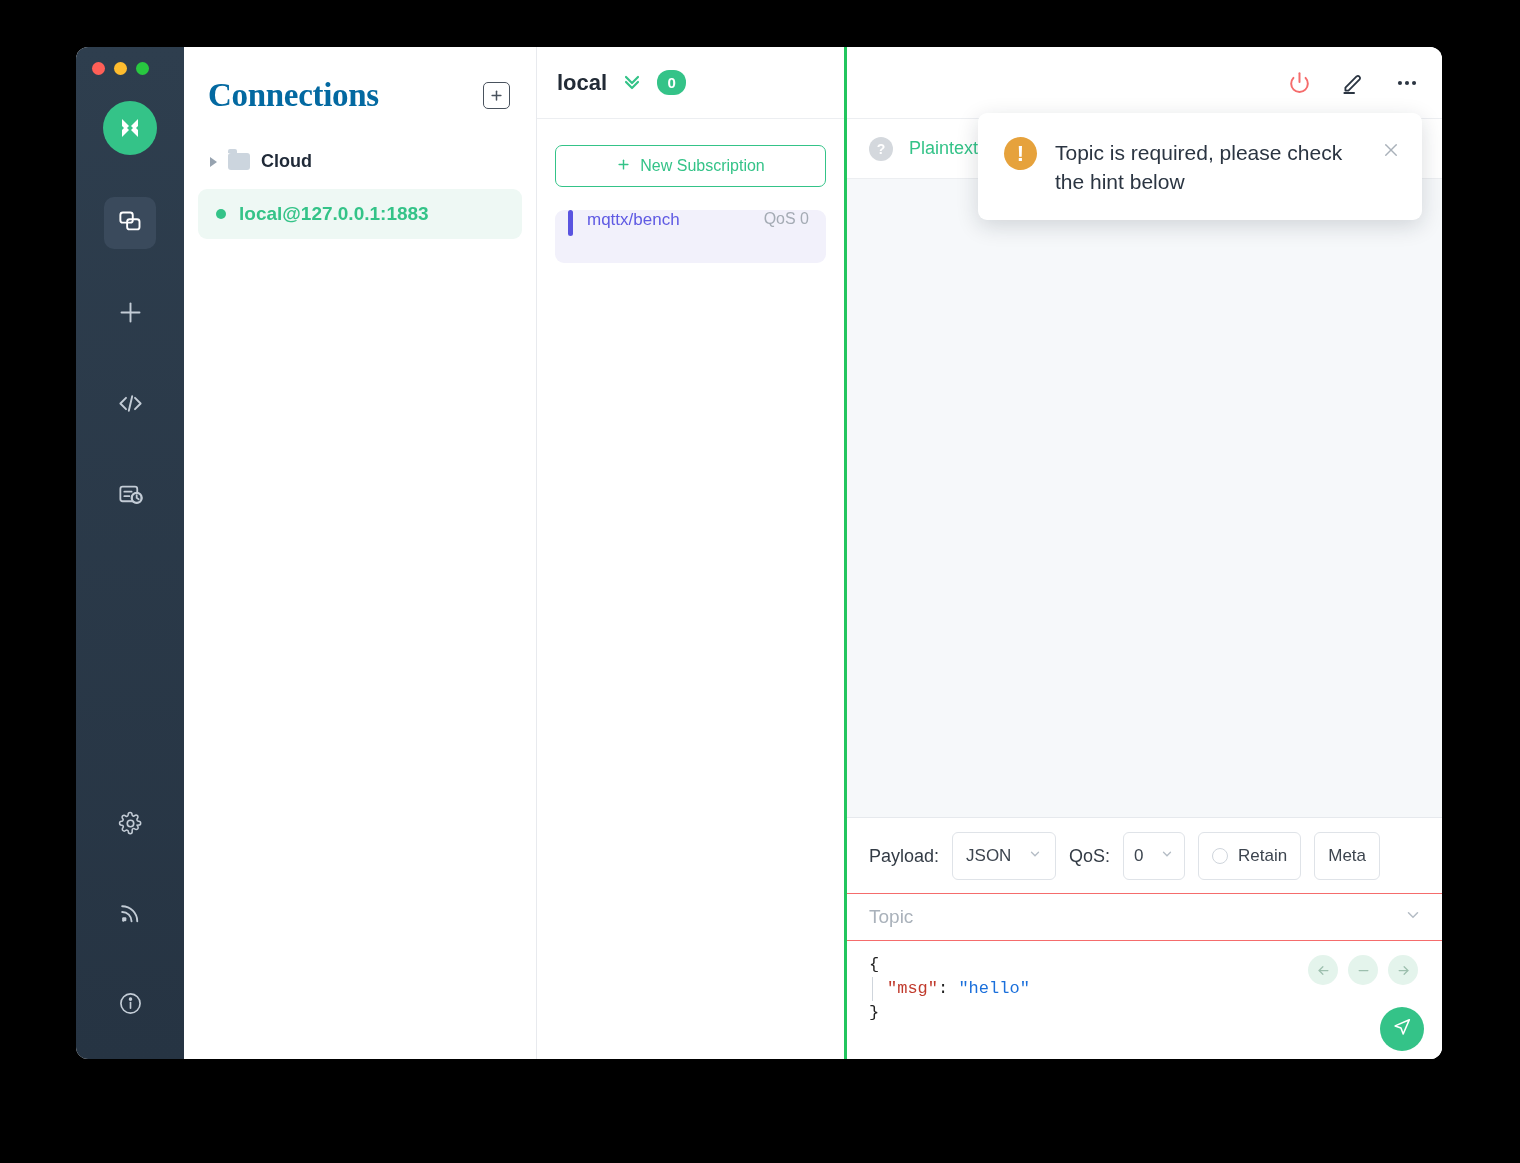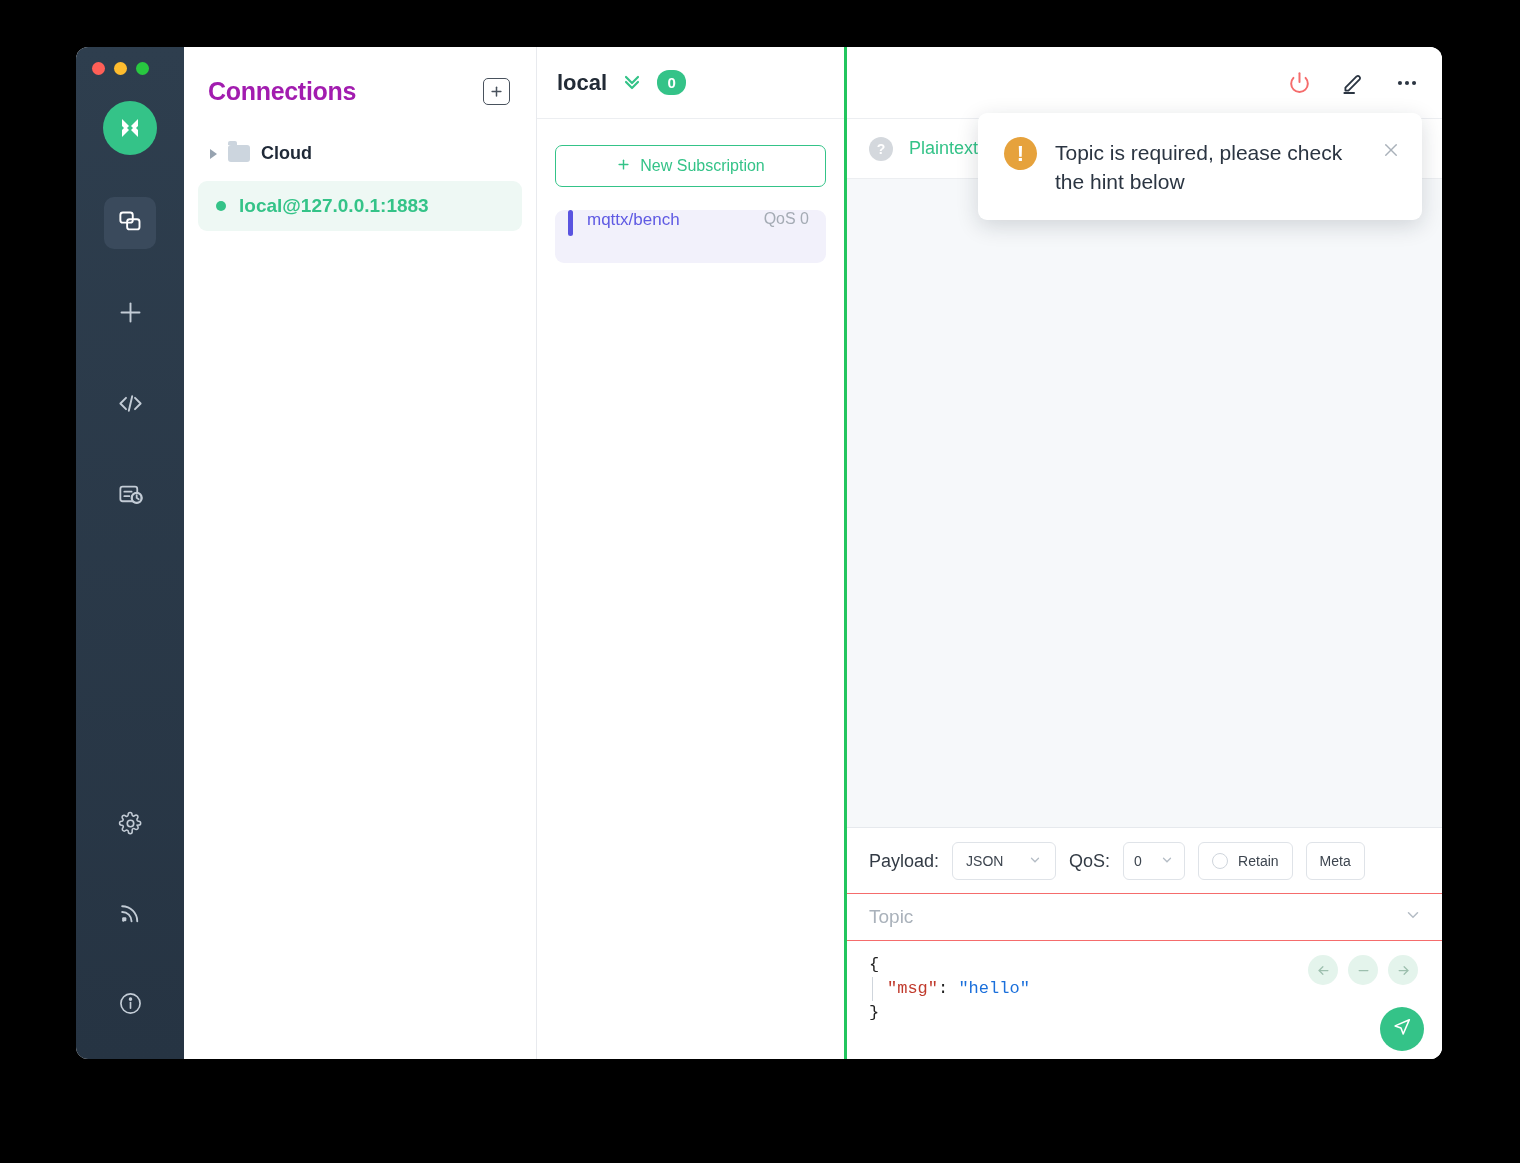--- a/index.html
+++ b/index.html
@@ -69,21 +69,21 @@
   .conn-col {
     width: 353px; flex: 0 0 353px;
     background: #ffffff;
     border-right: 1px solid #e8eaee;
     display: flex; flex-direction: column;
   }
   .conn-head {
     display: flex; align-items: center; justify-content: space-between;
     padding: 30px 26px 0 24px;
   }
-  .conn-title { font-size: 25px; font-weight: 700; color: #a21caf; letter-spacing:-.3px; }
+  .conn-title { font-size: 33px; font-weight: 700; color: #0369a1; letter-spacing:-.3px;font-family:Liberation Serif, serif; }
   .add-conn {
     width: 27px; height: 27px; border: 1.6px solid #49525d; border-radius: 5px;
     display:flex; align-items:center; justify-content:center; color:#49525d;
   }
   .tree { padding: 28px 14px 0 14px; }
   .tree-row {
     display:flex; align-items:center; gap:11px;
     padding: 9px 10px; border-radius: 8px;
     font-size: 18px; color:#1f2937; font-weight:600;
   }
@@ -163,23 +163,23 @@
     border-top: 1px solid #e6e9ed;
     background:#fff;
     display:flex; flex-direction:column;
   }
   .pub-controls {
     display:flex; align-items:center; gap: 13px;
     padding: 14px 18px 13px 22px;
   }
   .pub-label { font-size: 18px; color:#333b45; }
   .pill {
-    border:1px solid #dfe3e8; border-radius:6px; height: 38px;
+    border:1px solid #dfe3e8; border-radius:6px; height: 48px;
     display:flex; align-items:center; gap: 10px; padding: 0 13px;
-    font-size: 14px; color:#3d454f; background:#fff;
+    font-size: 17px; color:#3d454f; background:#fff;
   }
   .pill.sel { min-width: 104px; justify-content: space-between; }
   .pill.qos { min-width: 62px; justify-content: space-between; gap:6px; padding: 0 10px;}
   .radio-o { width:16px;height:16px;border-radius:50%;border:1.6px solid #cfd5dc; }
 
   .topic-input {
     border:1px solid #f56c6c; border-top-color:#f56c6c;
     border-left:none; border-right:none;
     height: 48px; display:flex; align-items:center; justify-content:space-between;
     padding: 0 20px 0 22px;

